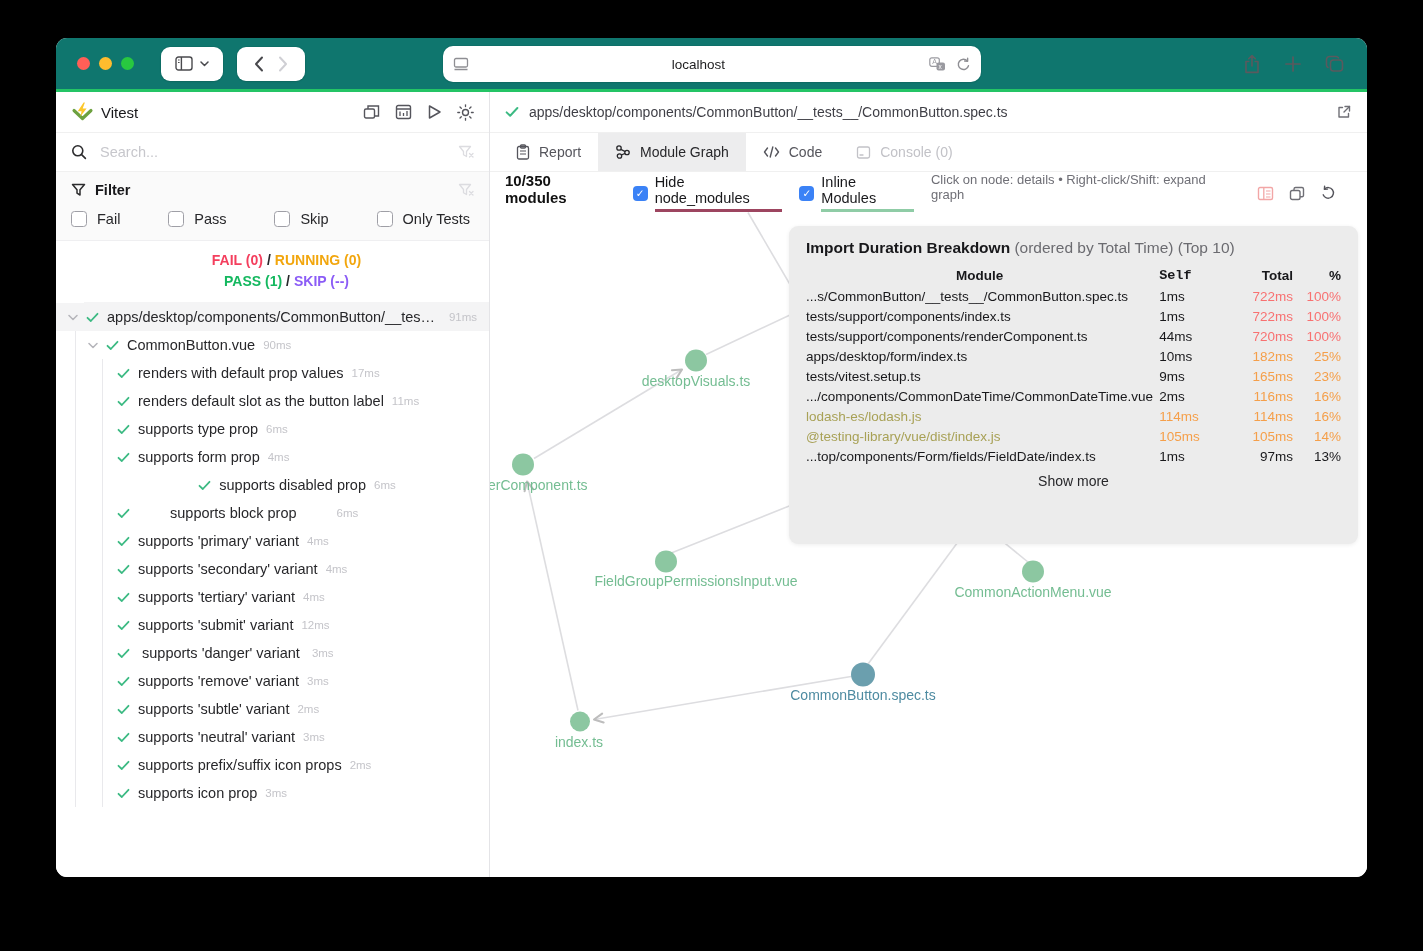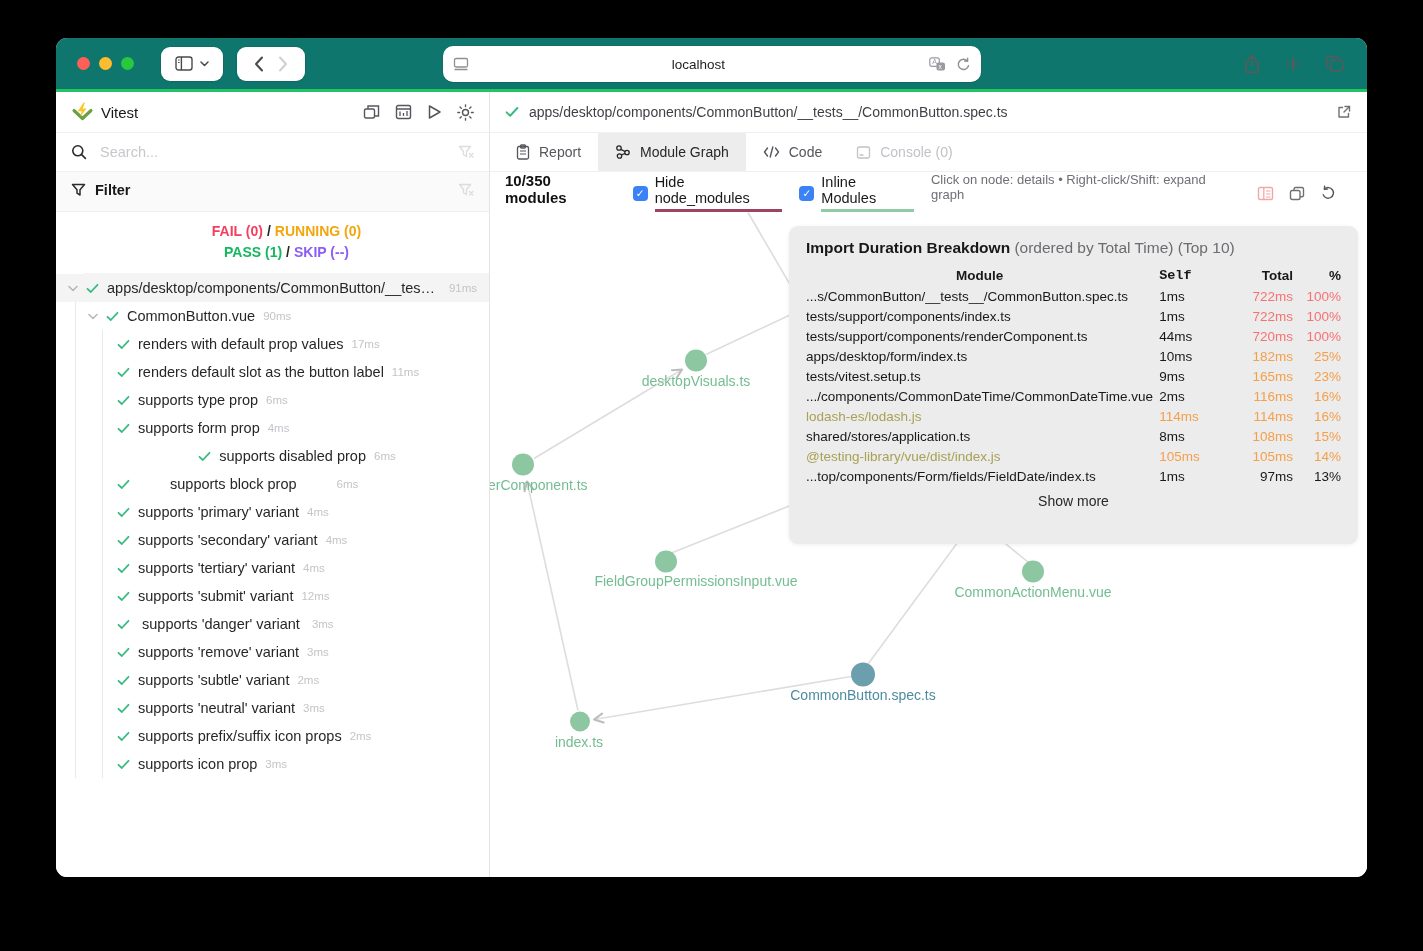--- a/index.html
+++ b/index.html
@@ -213,20 +213,38 @@
         <div class="filter-head">
           <svg class="ico" width="15" height="14" viewBox="0 0 15 14">
               <path d="M1.5 1.5 H13.5 L9 6.8 V12 L6 10.2 V6.8 Z" fill="none" stroke="#2c2c2e" stroke-width="1.5" stroke-linejoin="round"></path>
             </svg>
           <span>Filter</span>
           <svg class="ico" style="margin-left:auto" width="16" height="14" viewBox="0 0 16 14">
               <path d="M1.5 1.5 H12.5 L8.5 6.5 V11.5 L5.5 9.8 V6.5 Z" fill="none" stroke="#dcdce0" stroke-width="1.3" stroke-linejoin="round"></path>
               <path d="M11.5 8.5 L15 12 M15 8.5 L11.5 12" stroke="#dcdce0" stroke-width="1.3" stroke-linecap="round"></path>
             </svg>
         </div>
+        <div class="filter-opts">
+          <label class="opt">
+              <span class="cb"></span>
+              <span>Fail</span>
+            </label>
+          <label class="opt">
+              <span class="cb"></span>
+              <span>Pass</span>
+            </label>
+          <label class="opt">
+              <span class="cb"></span>
+              <span>Skip</span>
+            </label>
+          <label class="opt">
+              <span class="cb"></span>
+              <span>Only Tests</span>
+            </label>
+        </div>
       </div>
 
       <div class="summary">
         <div><span class="c-fail">FAIL (0)</span><span class="c-sep">/</span><span class="c-run">RUNNING (0)</span></div>
         <div><span class="c-pass">PASS (1)</span><span class="c-sep">/</span><span class="c-skip">SKIP (--)</span></div>
       </div>
 
       <div class="tree">
         <div class="trow file-row">
           <svg class="ico" width="10" height="7" viewBox="0 0 10 7">
@@ -528,26 +546,20 @@
                   <td class="c-total c-orange">116ms</td>
                   <td class="c-pct c-orange">16%</td>
                 </tr>
                 <tr>
                   <td class="c-module c-olive">lodash-es/lodash.js</td>
                   <td class="c-self c-orange">114ms</td>
                   <td class="c-total c-orange">114ms</td>
                   <td class="c-pct c-orange">16%</td>
                 </tr>
                 <tr>
-                  <td class="c-module ">shared/stores/application.ts</td>
-                  <td class="c-self ">8ms</td>
-                  <td class="c-total c-orange">108ms</td>
-                  <td class="c-pct c-orange">15%</td>
-                </tr>
-                <tr>
                   <td class="c-module c-olive">@testing-library/vue/dist/index.js</td>
                   <td class="c-self c-orange">105ms</td>
                   <td class="c-total c-orange">105ms</td>
                   <td class="c-pct c-orange">14%</td>
                 </tr>
                 <tr>
                   <td class="c-module ">...top/components/Form/fields/FieldDate/index.ts</td>
                   <td class="c-self ">1ms</td>
                   <td class="c-total ">97ms</td>
                   <td class="c-pct ">13%</td>

